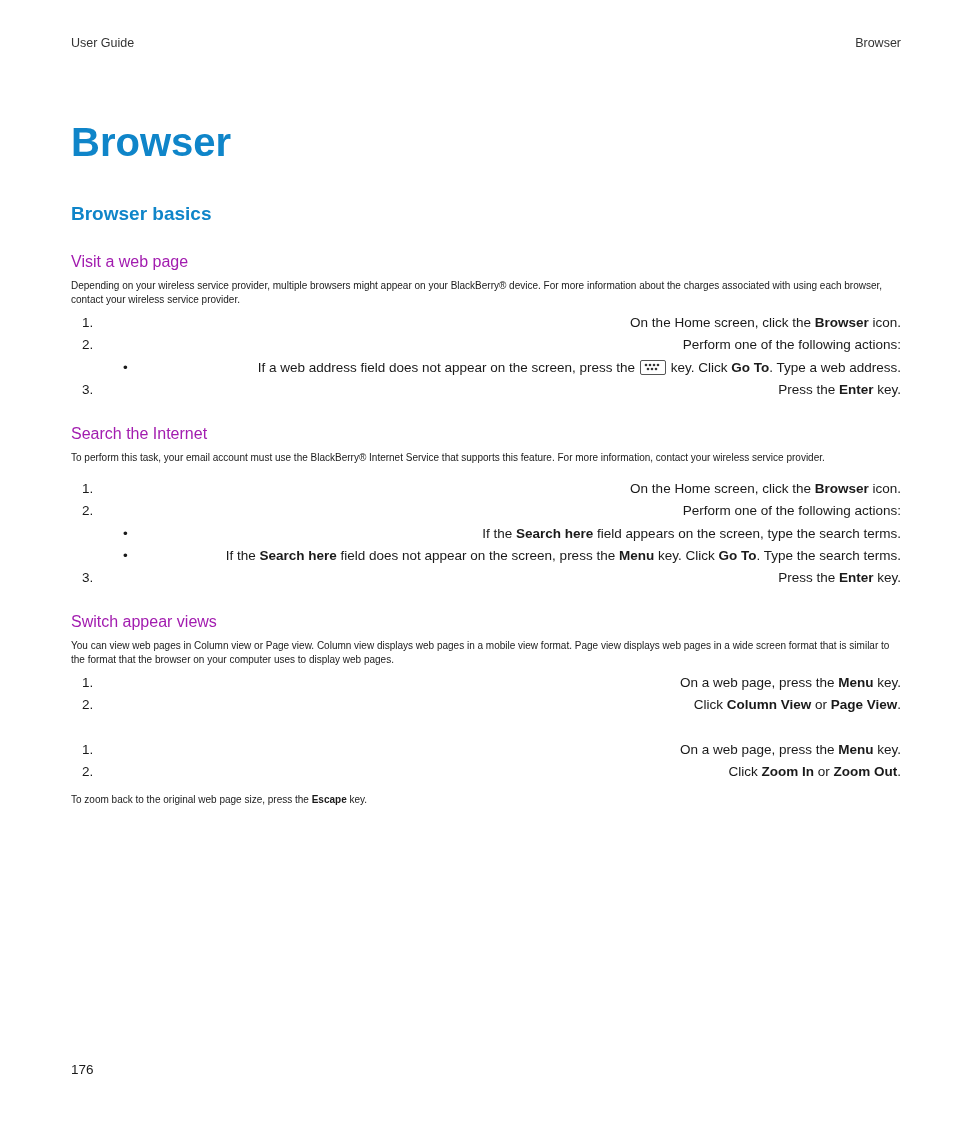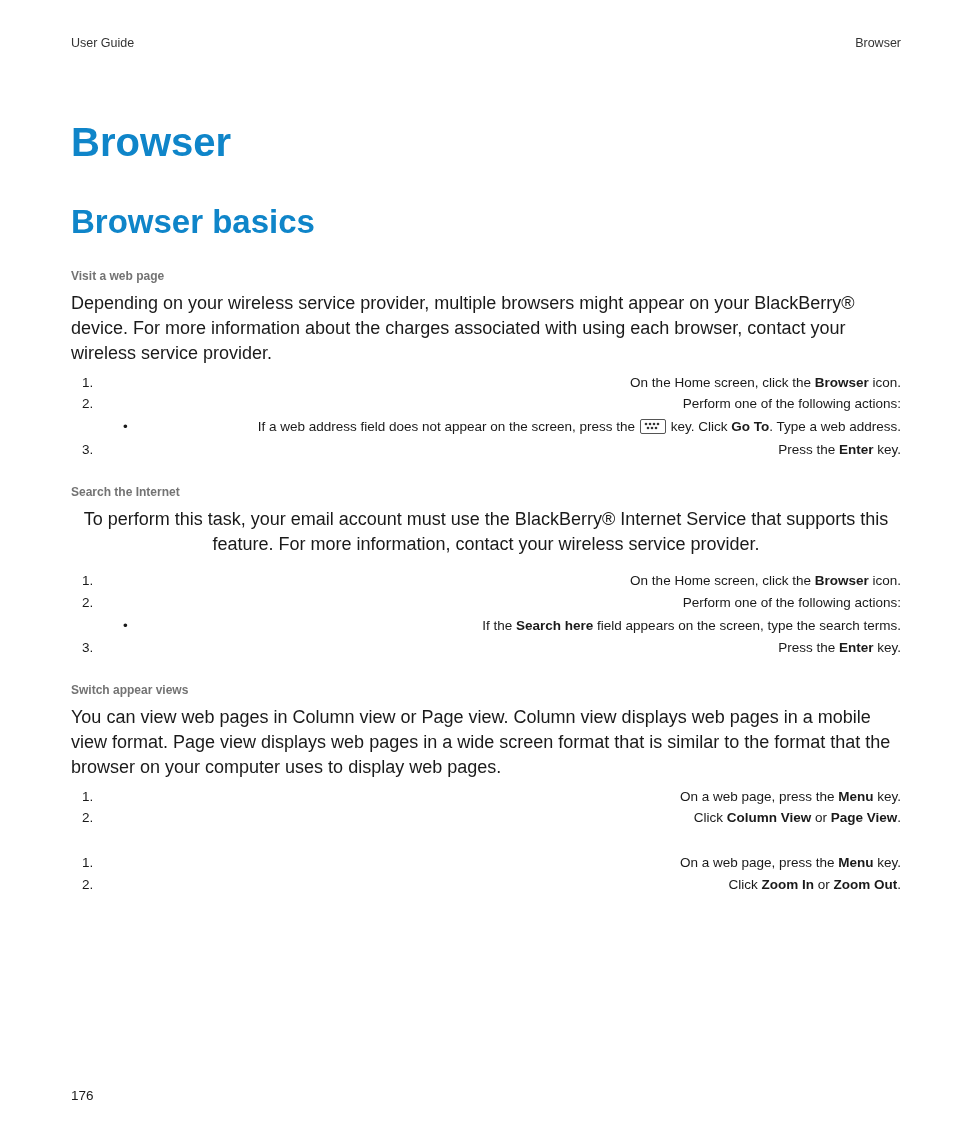--- a/index.html
+++ b/index.html
@@ -25,38 +25,38 @@
     margin-bottom: 70px;
   }
   h1.title {
     color: #0f85c9;
     font-size: 40px;
     font-weight: 600;
     margin: 0 0 38px 0;
   }
   h2.section {
     color: #0f85c9;
-    font-size: 33px;
+    font-size: 19px;
     font-weight: 600;
     margin: 0 0 28px 0;
   }
   h3.subsection {
     color: #000;
     font-size: 21px;
     font-weight: 600;
     margin: 0 0 24px 0;
   }
   h4.topic {
-    color: #737373;
-    font-size: 12px;
-    font-weight: 700;
+    color: #a21caf;
+    font-size: 16px;
+    font-weight: 400;
     margin: 0 0 8px 0;
   }
   p.para {
-    font-size: 18px;
+    font-size: 10px;
     line-height: 1.4;
     margin: 0 0 6px 0;
   }
   ol.steps {
     margin: 0 0 10px 0;
     padding-left: 26px;
     font-size: 13.5px;
     line-height: 1.55;
   }
   ol.steps > li {
@@ -94,21 +94,21 @@
     position: relative;
     margin: 0 1px;
     background: #fff;
   }
   .key-icon svg {
     position: absolute;
     top: 1px; left: 2px;
   }
   .footer-pg {
     position: absolute;
-    bottom: 42px;
+    bottom: 68px;
     left: 62px;
     font-size: 13.5px;
   }
   .block { margin-bottom: 24px; }
 </style>
 </head>
 <body>
 
 <div class="page">
 
@@ -146,31 +146,34 @@
         </ul>
       </li>
       <li>
         <span>Press the </span><span class="b">Enter</span><span> key.</span>
       </li>
     </ol>
   </div>
 
   <div class="block">
     <h4 class="topic">Search the Internet</h4>
-    <p class="para" style="margin-bottom:14px;text-align:center;">To perform this task, your email account must use the BlackBerry® Internet Service that supports this feature. For more information, contact your wireless service provider.</p>
+    <p class="para" style="margin-bottom:14px;">To perform this task, your email account must use the BlackBerry® Internet Service that supports this feature. For more information, contact your wireless service provider.</p>
     <ol class="steps">
       <li>
         <span>On the Home screen, click the </span><span class="b">Browser</span><span> icon.</span>
       </li>
       <li>
         <span>Perform one of the following actions:</span>
         <ul class="sub">
           <li>
             <span>If the </span><span class="b">Search here</span><span> field appears on the screen, type the search terms.</span>
           </li>
+          <li>
+            <span>If the </span><span class="b">Search here</span><span> field does not appear on the screen, press the </span><span class="b">Menu</span><span> key. Click </span><span class="b">Go To</span><span>. Type the search terms.</span>
+          </li>
         </ul>
       </li>
       <li>
         <span>Press the </span><span class="b">Enter</span><span> key.</span>
       </li>
     </ol>
   </div>
 
   <div class="block">
     <h4 class="topic">Switch appear views</h4>
@@ -187,16 +190,19 @@
 
   <div class="block">
     <ol class="steps">
       <li>
         <span>On a web page, press the </span><span class="b">Menu</span><span> key.</span>
       </li>
       <li>
         <span>Click </span><span class="b">Zoom In</span><span> or </span><span class="b">Zoom Out</span><span>.</span>
       </li>
     </ol>
+    <p class="para" style="margin-top:10px;">
+      <span>To zoom back to the original web page size, press the </span><span class="b">Escape</span><span> key.</span>
+    </p>
   </div>
 
   <div class="footer-pg">176</div>
 </div>
 
 </body></html>

